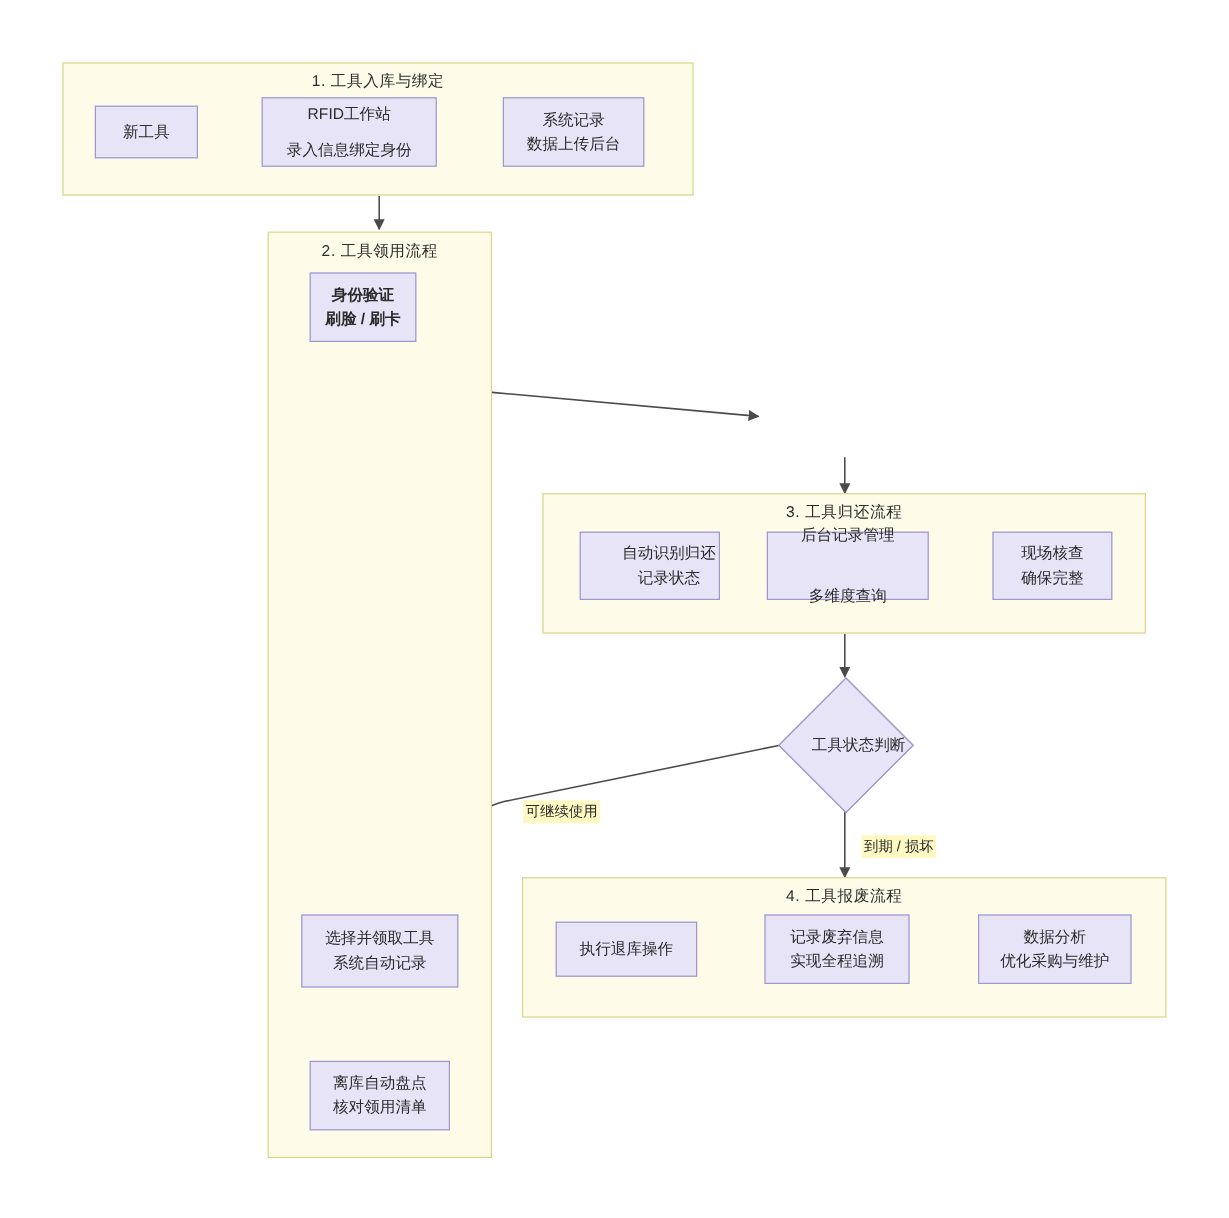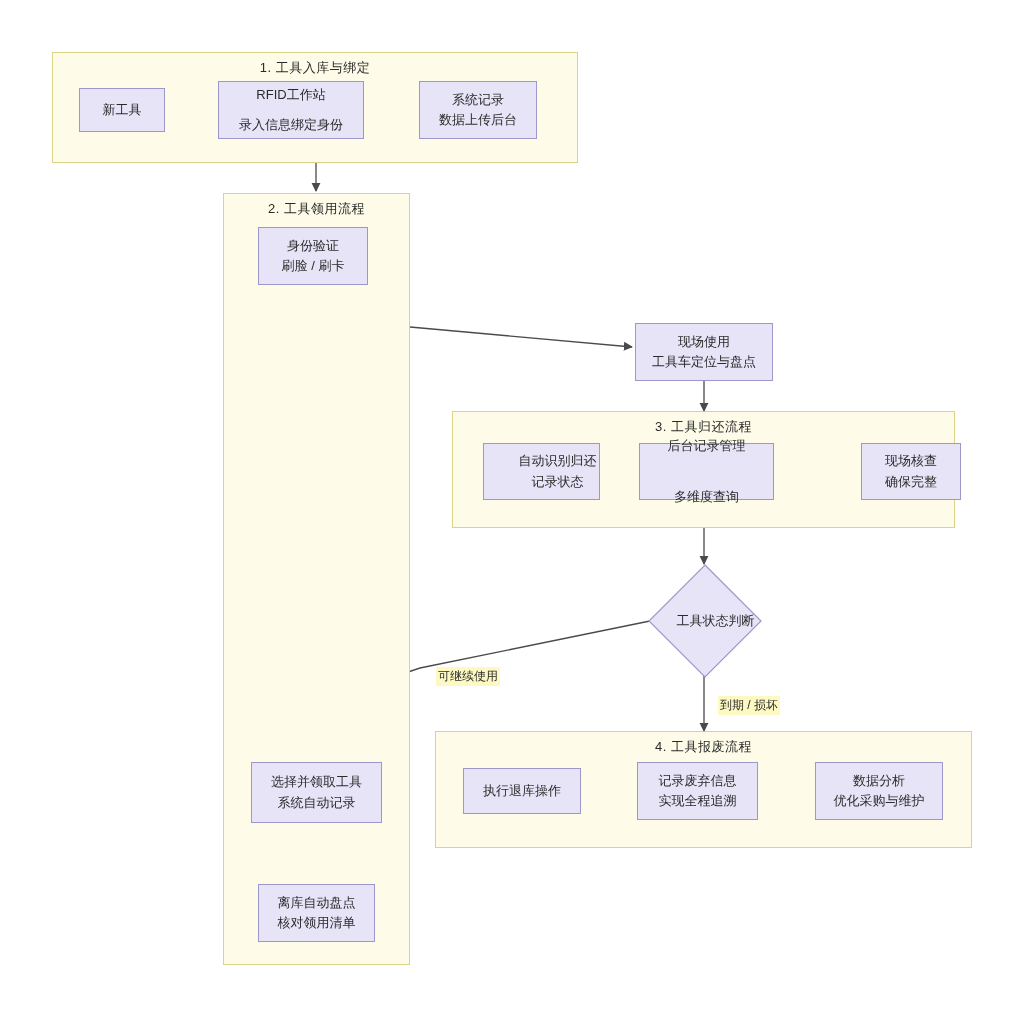--- a/index.html
+++ b/index.html
@@ -151,41 +151,37 @@
   <div class="node" style="left:218px; top:81px; width:146px; height:58px;gap:10px;">
     <span>RFID工作站</span>
     <span class="l2">录入信息绑定身份</span>
   </div>
 
   <div class="node" style="left:419px; top:81px; width:118px; height:58px;">
     <span>系统记录</span>
     <span class="l2">数据上传后台</span>
   </div>
 
-  <div class="node" style="left:258px; top:227px; width:110px; height:58px;">
+  <div class="node" style="left:258px; top:227px; width:89px; height:58px;font-weight:bold;">
     <span>身份验证</span>
     <span class="l2">刷脸 / 刷卡</span>
   </div>
 
-  <div class="node" style="left:635px; top:323px; width:138px; height:58px;">
-    <span>现场使用</span>
-    <span class="l2">工具车定位与盘点</span>
-  </div>
 
   <div class="node" style="left:483px; top:443px; width:117px; height:57px;padding-left:32px;">
     <span>自动识别归还</span>
     <span class="l2">记录状态</span>
   </div>
 
   <div class="node" style="left:639px; top:443px; width:135px; height:57px;gap:30px;">
     <span>后台记录管理</span>
     <span class="l2">多维度查询</span>
   </div>
 
-  <div class="node" style="left:827px; top:443px; width:100px; height:57px;margin-left:34px;">
+  <div class="node" style="left:827px; top:443px; width:100px; height:57px;">
     <span>现场核查</span>
     <span class="l2">确保完整</span>
   </div>
 
   <div class="node" style="left:251px; top:762px; width:131px; height:61px;">
     <span>选择并领取工具</span>
     <span class="l2">系统自动记录</span>
   </div>
 
   <div class="node" style="left:258px; top:884px; width:117px; height:58px;">

